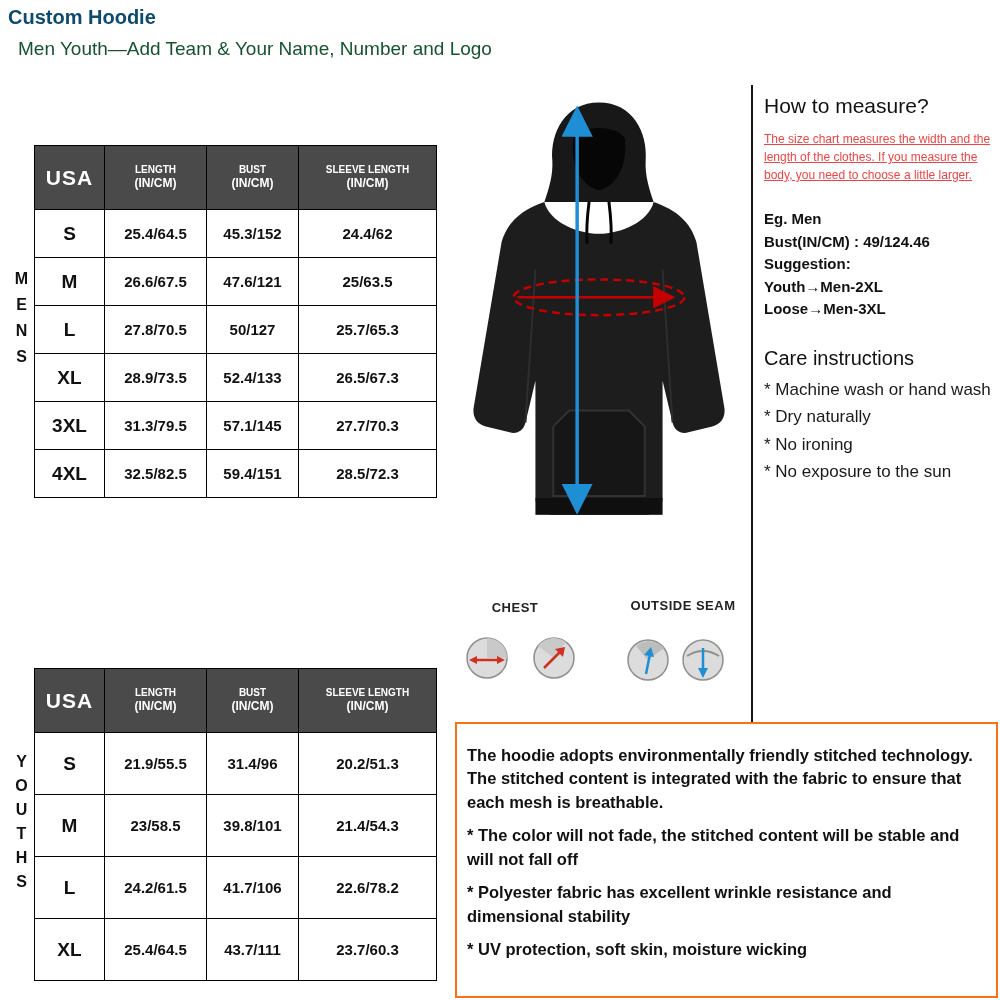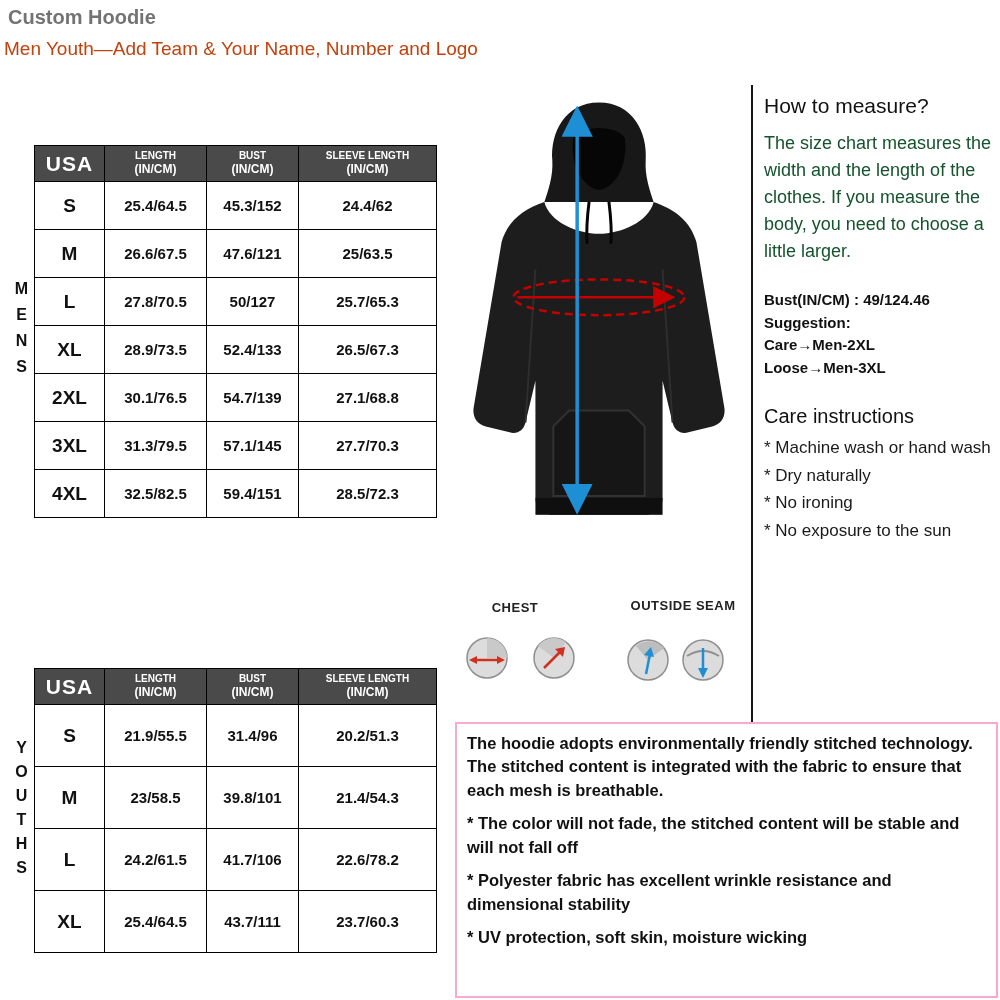--- a/index.html
+++ b/index.html
@@ -1,58 +1,58 @@
 <!DOCTYPE html>
 <html><head>
 <meta charset="utf-8">
 <style>
   html,body{margin:0;padding:0;background:#fff;}
   .page{position:relative;width:1000px;height:1000px;background:#fff;overflow:hidden;
         font-family:"Liberation Sans", sans-serif;color:#111;}
 
-  .title{position:absolute;left:8px;top:6px;font-size:20px;font-weight:bold;color:#737373;}
-  .subtitle{position:absolute;left:4px;top:38px;font-size:19px;color:#c2410c;}
+  .title{position:absolute;left:8px;top:6px;font-size:20px;font-weight:bold;color:#0c4a6e;}
+  .subtitle{position:absolute;left:18px;top:38px;font-size:19px;color:#14532d;}
 
   .size-chart{position:absolute;left:8px;display:flex;align-items:center;}
   .side-label{width:26px;display:flex;align-items:center;justify-content:center;
               writing-mode:vertical-lr;text-orientation:upright;
               font-weight:bold;font-size:16px;color:#111;}
   .mens .side-label{letter-spacing:9px;}
   .youth .side-label{letter-spacing:7px;}
   table.chart-table{border-collapse:collapse;table-layout:fixed;width:402px;background:#fff;}
   table.chart-table th, table.chart-table td{border:1px solid #000;text-align:center;vertical-align:middle;padding:2px;}
   table.chart-table thead th{background:#4a4a4a;color:#fff;}
   th.usa{font-size:21px;font-weight:bold;letter-spacing:1px;}
   .col-name{font-size:10px;font-weight:bold;line-height:1.25;}
   .col-unit{font-size:12px;font-weight:bold;line-height:1.25;}
   td.size-cell{font-size:19px;font-weight:bold;}
   td.val-cell{font-size:15px;font-weight:bold;}
   .mens tbody tr{height:48px;}
   .youth tbody tr{height:62px;}
-  .mens thead tr,.youth thead tr{height:36px;padding-left:11px;}
+  .mens thead tr,.youth thead tr{height:64px;padding-left:11px;}
 
   .hoodie-fig{position:absolute;left:450px;top:86px;width:298px;height:506px;}
 
   .diagram-label{position:absolute;font-size:13px;font-weight:bold;color:#222;letter-spacing:.5px;text-align:center;}
   .chest-label{left:455px;top:600px;width:120px;}
   .seam-label{left:618px;top:598px;width:130px;}
   .mini-icon{position:absolute;width:44px;height:44px;}
 
   .divider-v{position:absolute;left:751px;top:85px;width:2px;height:637px;background:#161616;}
 
   .measure-col{position:absolute;left:764px;top:94px;width:232px;}
   .measure-heading{font-size:21px;color:#111;margin:0 0 12px 0;}
-  .measure-body{font-size:18px;line-height:1.5;color:#14532d;}
+  .measure-body{font-size:12px;line-height:1.5;color:#ef4444;text-decoration:underline;}
   .example-block{margin-top:24px;font-size:15px;font-weight:bold;line-height:1.5;color:#111;}
   .care-heading{font-size:20px;margin-top:26px;color:#111;}
   .care-list{margin-top:8px;font-size:17px;line-height:1.45;color:#1a1a1a;}
   .care-list div{margin-bottom:3px;}
 
   .desc-box{position:absolute;left:455px;top:722px;width:543px;height:276px;box-sizing:border-box;
-            border:2px solid #f9a8d4;padding:8px 10px;font-size:16.5px;font-weight:bold;
+            border:2px solid #f97316;padding:20px 10px;font-size:16.5px;font-weight:bold;
             line-height:1.42;color:#111;}
   .desc-box .intro{margin-bottom:10px;}
   .desc-box .bullet{margin-bottom:10px;}
 </style>
 </head>
 <body>
 
 <div class="page">
 
   <div class="title">Custom Hoodie</div>
@@ -103,26 +103,20 @@
           <td class="val-cell">50/127</td>
           <td class="val-cell">25.7/65.3</td>
         </tr>
         <tr>
           <td class="size-cell">XL</td>
           <td class="val-cell">28.9/73.5</td>
           <td class="val-cell">52.4/133</td>
           <td class="val-cell">26.5/67.3</td>
         </tr>
         <tr>
-          <td class="size-cell">2XL</td>
-          <td class="val-cell">30.1/76.5</td>
-          <td class="val-cell">54.7/139</td>
-          <td class="val-cell">27.1/68.8</td>
-        </tr>
-        <tr>
           <td class="size-cell">3XL</td>
           <td class="val-cell">31.3/79.5</td>
           <td class="val-cell">57.1/145</td>
           <td class="val-cell">27.7/70.3</td>
         </tr>
         <tr>
           <td class="size-cell">4XL</td>
           <td class="val-cell">32.5/82.5</td>
           <td class="val-cell">59.4/151</td>
           <td class="val-cell">28.5/72.3</td>
@@ -255,23 +249,24 @@
       <polygon points="22,40 17,30 27,30" fill="#1e8fd5"></polygon>
     </svg>
   </div>
 
   <div class="divider-v"></div>
 
   <div class="measure-col">
     <div class="measure-heading">How to measure?</div>
     <div class="measure-body">The size chart measures the width and the length of the clothes.  If you measure the body, you need to choose a little larger.</div>
     <div class="example-block">
+      <div>Eg. Men</div>
       <div>Bust(IN/CM) : 49/124.46</div>
       <div>Suggestion:</div>
-      <div>Care→Men-2XL</div>
+      <div>Youth→Men-2XL</div>
       <div>Loose→Men-3XL</div>
     </div>
     <div class="care-heading">Care instructions</div>
     <div class="care-list">
       <div>* Machine wash or hand wash</div>
       <div>* Dry naturally</div>
       <div>* No ironing</div>
       <div>* No exposure to the sun</div>
     </div>
   </div>

